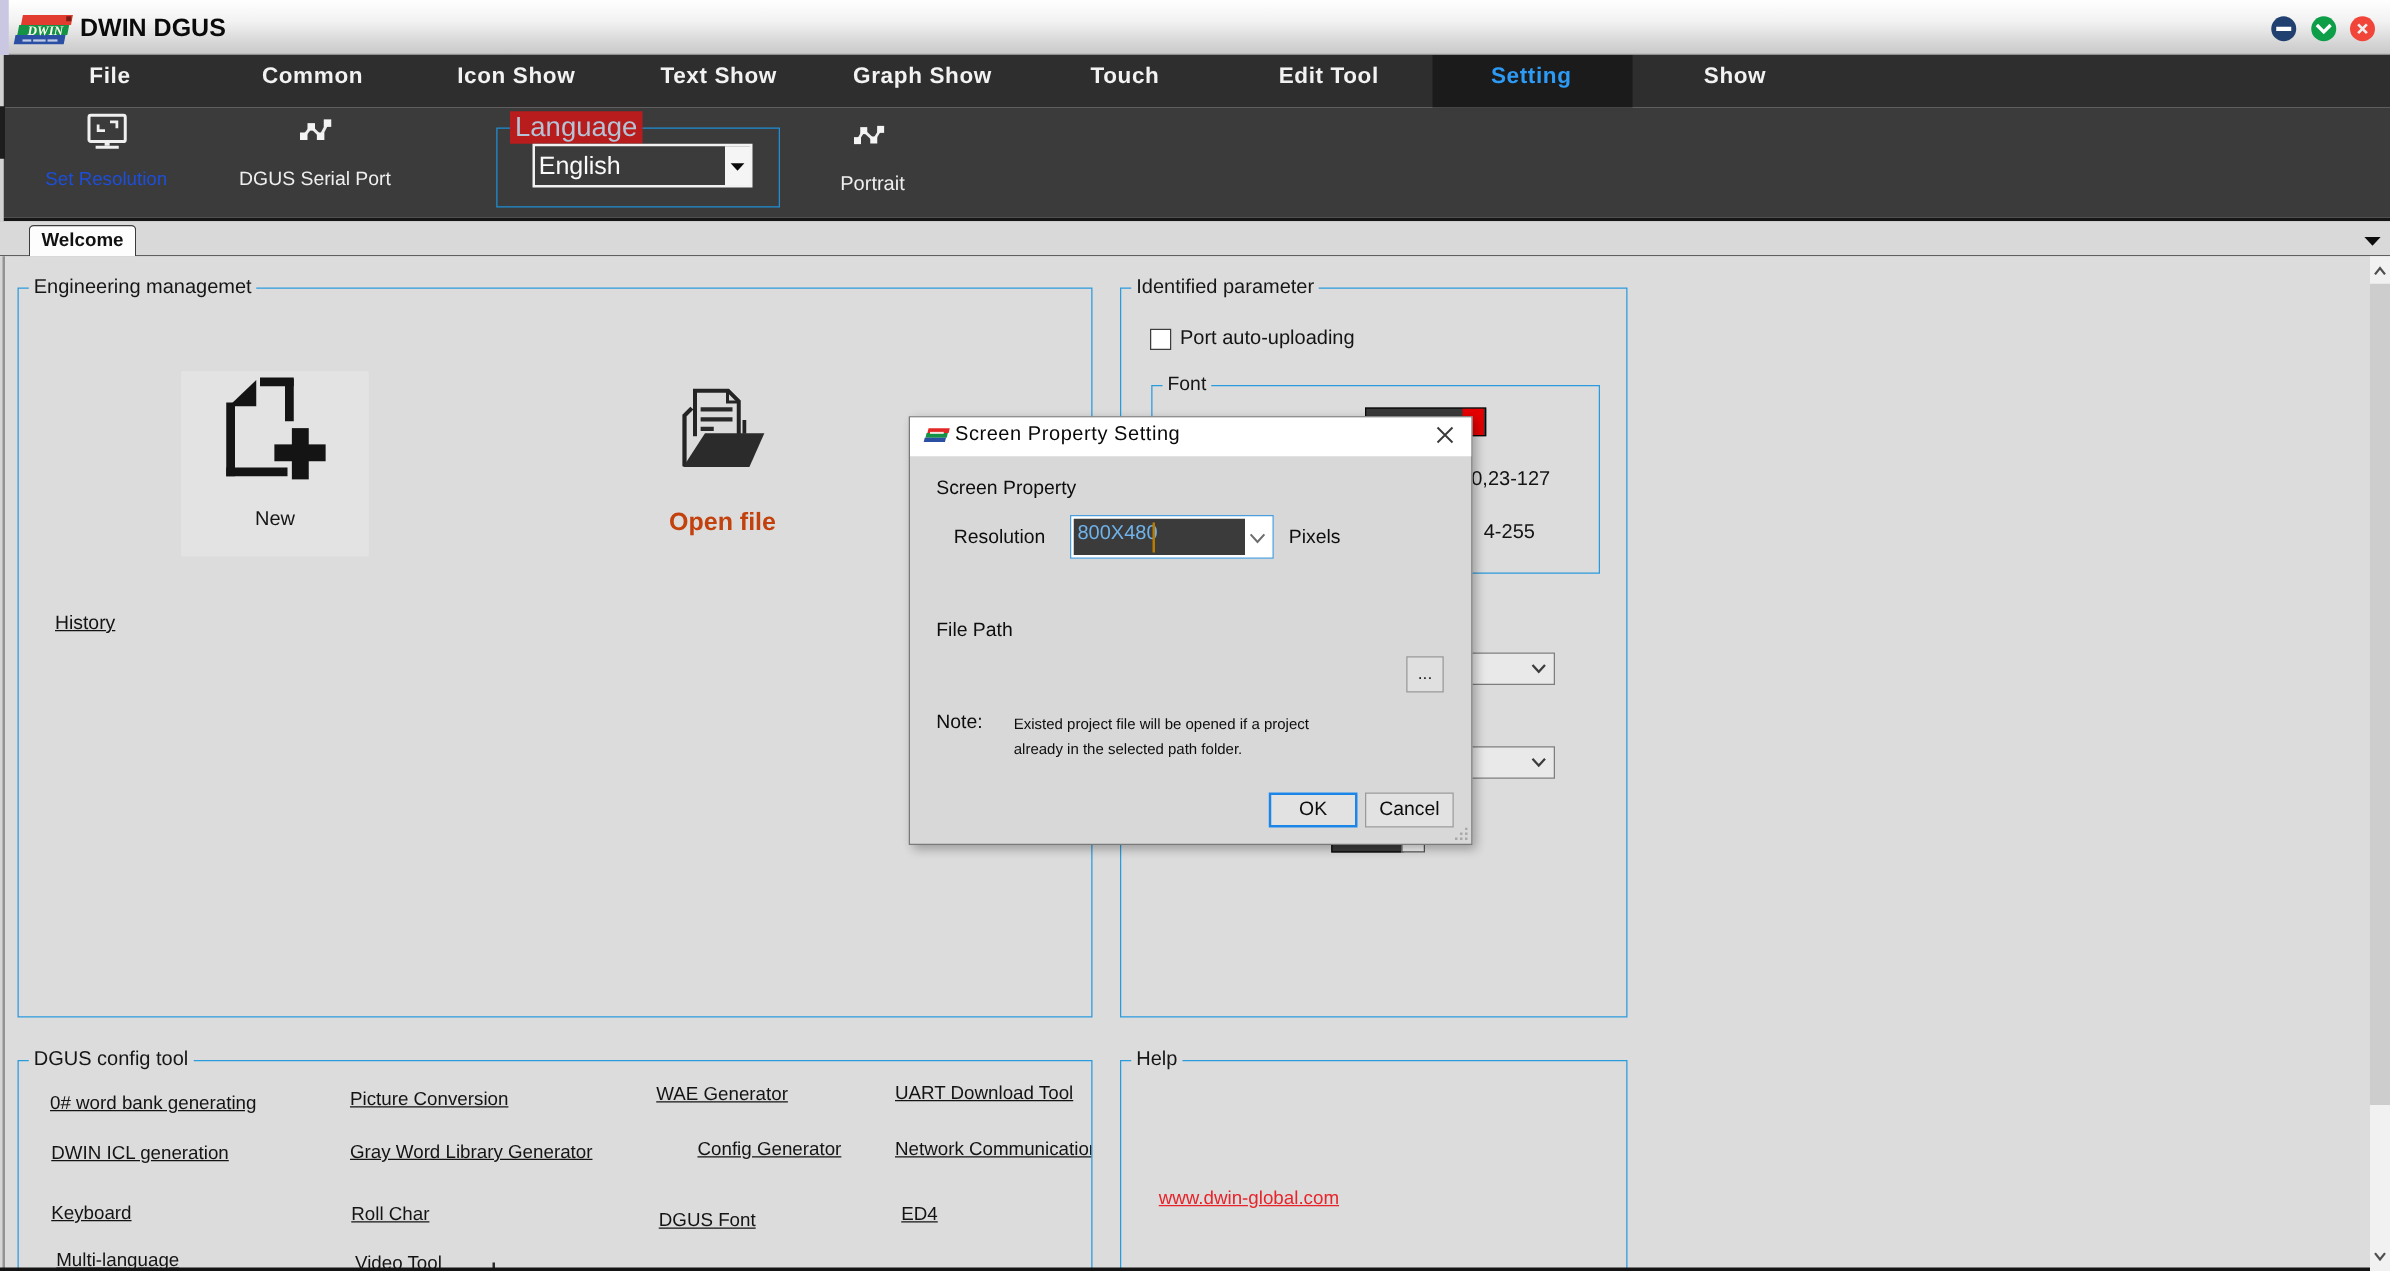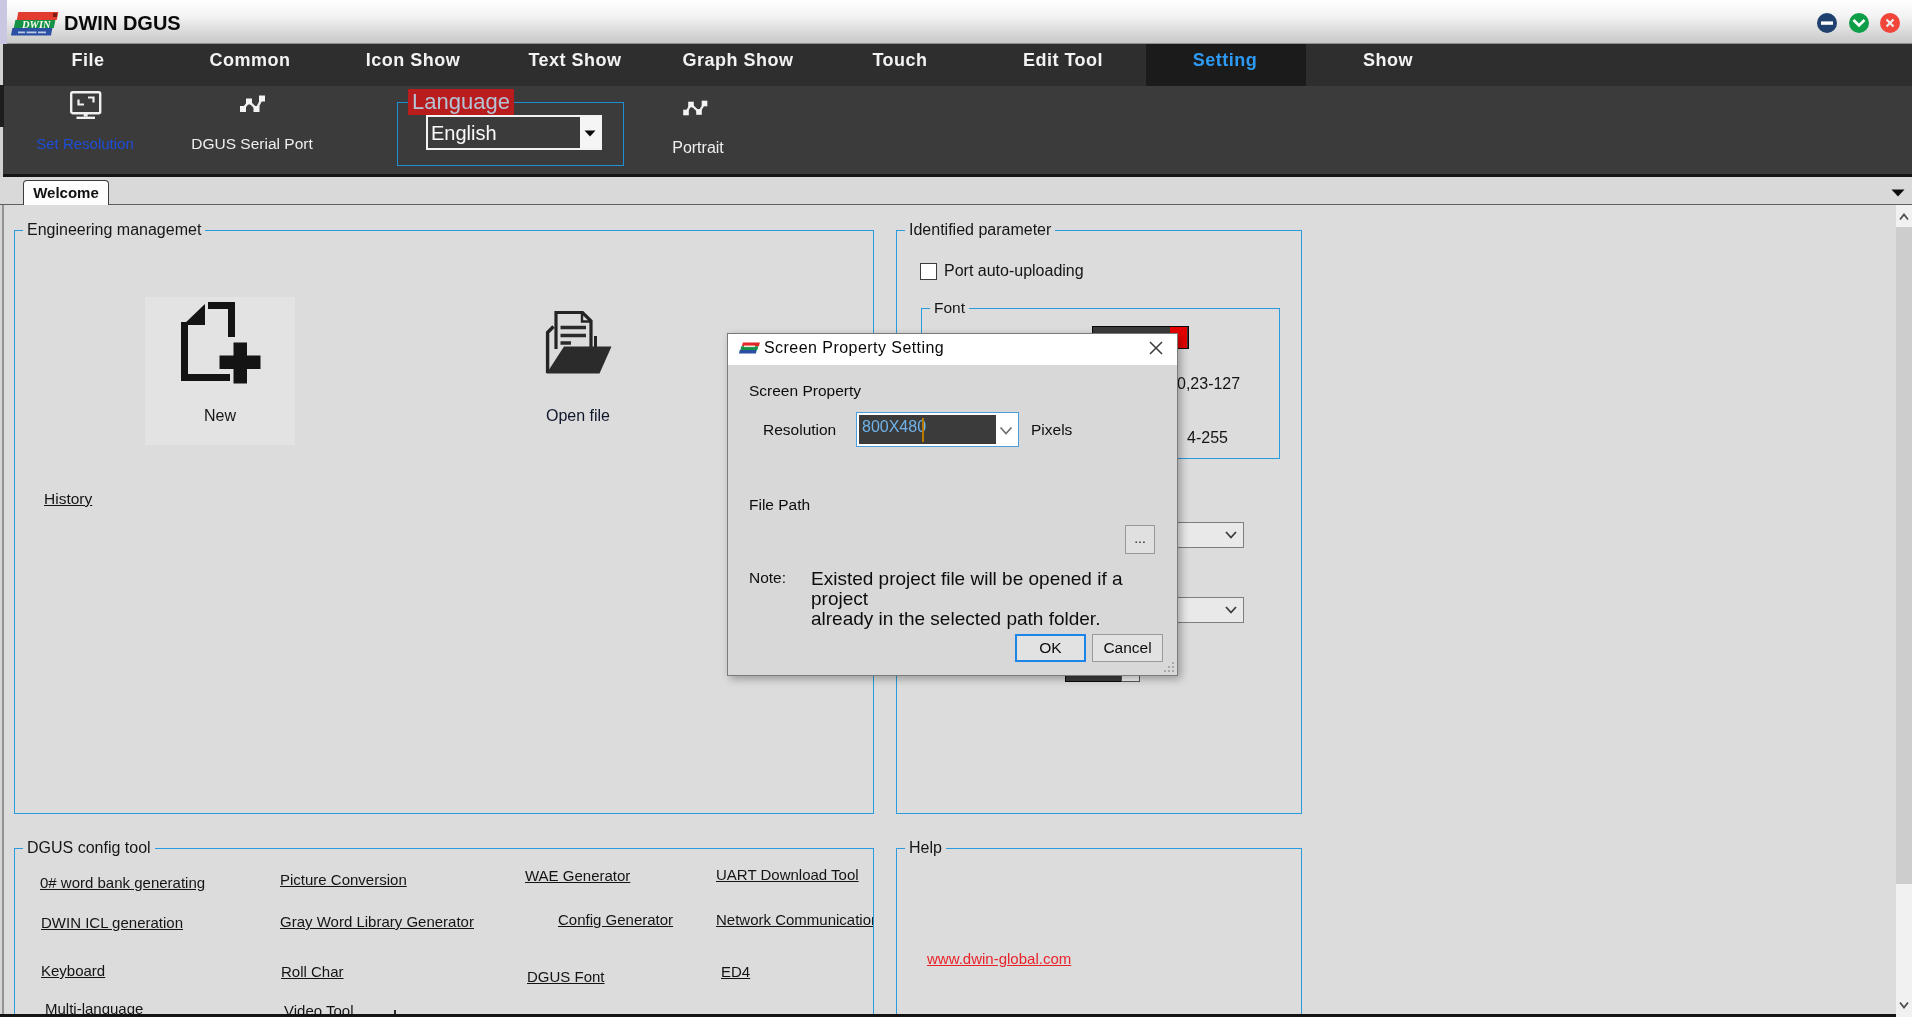--- a/index.html
+++ b/index.html
@@ -120,35 +120,35 @@
 </svg>
 <div class="abs" style="left:220px;top:407px;transform:translateX(-50%);font-size:16px;color:#161616;">New</div>
 <svg class="abs" style="left:540px;top:306px" width="76" height="72" viewBox="0 0 76 72">
   <path d="M16 43 V6.5 H42.5 L51 15 V43" fill="none" stroke="#242424" stroke-width="3.2"></path>
   <path d="M42 6 V15.5 H52" fill="none" stroke="#242424" stroke-width="2.4"></path>
   <path d="M20.5 21.5 H46 M20.5 29.5 H46 M20.5 37 H31" stroke="#2a2a2a" stroke-width="3.4"></path>
   <path d="M13.5 20.5 L7.6 26.5 V67" fill="none" stroke="#242424" stroke-width="3.4"></path>
   <path d="M55.5 30 V41" stroke="#242424" stroke-width="3"></path>
   <polygon points="24,40.5 71.5,40.5 59.5,67.5 6.5,67.5" fill="#2b2b2b"></polygon>
 </svg>
-<div class="abs" style="left:578px;top:407px;transform:translateX(-50%);font-size:16px;color:#0f172a;">Open file</div>
+<div class="abs" style="left:578px;top:407px;transform:translateX(-50%);font-size:20px;color:#c2410c;font-weight:bold;">Open file</div>
 <a class="lnk abs" style="left:44px;top:490px;font-size:15.5px;">History</a>
 
 <div class="gb" style="left:896px;top:230px;width:406px;height:584px;">
   <span class="lbl">Identified parameter</span>
 </div>
 <div class="abs" style="left:920px;top:263px;width:17px;height:17px;background:#fff;border:1.5px solid #3c3c3c;"></div>
 <div class="abs" style="left:944px;top:262px;font-size:16px;color:#141414;">Port auto-uploading</div>
 <div class="gb" style="left:921px;top:308px;width:359px;height:151px;">
   <span class="lbl" style="font-size:15.5px;">Font</span>
 </div>
 <div class="abs" style="left:1092px;top:326px;width:97px;height:23px;background:#3a3a3a;border:1px solid #090909;"></div>
 <div class="abs" style="left:1170px;top:327px;width:17px;height:21px;background:#e60000;"></div>
 <div class="abs" style="left:1177px;top:375px;font-size:16px;color:#141414;">0,23-127</div>
-<div class="abs" style="left:1187px;top:417px;font-size:16px;color:#141414;margin-top:12px;">4-255</div>
+<div class="abs" style="left:1187px;top:417px;font-size:16px;color:#141414;">4-255</div>
 <div class="abs" style="left:1085px;top:522px;width:159px;height:26px;background:#e9e9e9;border:1px solid #7e7e7e;"></div>
 <svg class="abs" style="left:1224px;top:529px" width="14" height="12" viewBox="0 0 14 12">
     <path d="M2 3 L7 8.5 L12 3" fill="none" stroke="#3c3c3c" stroke-width="1.8"></path>
   </svg>
 <div class="abs" style="left:1085px;top:597px;width:159px;height:26px;background:#e9e9e9;border:1px solid #7e7e7e;"></div>
 <svg class="abs" style="left:1224px;top:604px" width="14" height="12" viewBox="0 0 14 12">
     <path d="M2 3 L7 8.5 L12 3" fill="none" stroke="#3c3c3c" stroke-width="1.8"></path>
   </svg>
 <div class="abs" style="left:1065px;top:658px;width:58px;height:24px;background:#3a3a3a;border:1px solid #090909;"></div>
 <div class="abs" style="left:1121px;top:660px;width:19px;height:22px;background:#f2f2f2;border:1px solid #555;"></div>
@@ -211,21 +211,21 @@
   <div class="abs" style="left:131px;top:81px;width:137px;height:29px;background:#3b3b3b;"></div>
   <div class="abs" style="left:134px;top:84px;font-size:16px;color:#6fb3ea;">800X480</div>
   <div class="abs" style="left:194px;top:84px;width:2px;height:24px;background:#b97a00;"></div>
   <svg class="abs" style="left:270px;top:91px" width="16" height="12" viewBox="0 0 16 12">
       <path d="M2.5 2.5 L8 8.5 L13.5 2.5" fill="none" stroke="#6e6e6e" stroke-width="1.7"></path>
     </svg>
   <div class="abs" style="left:303px;top:87px;font-size:15.5px;color:#0d0d0d;">Pixels</div>
   <div class="abs" style="left:21px;top:162px;font-size:15.5px;color:#0d0d0d;">File Path</div>
   <div class="abs" style="left:397px;top:191px;width:30px;height:29px;background:#e0e0e0;border:1px solid #989898;text-align:center;font-size:14px;color:#222;line-height:24px;">...</div>
   <div class="abs" style="left:21px;top:235px;font-size:15.5px;color:#0d0d0d;">Note:</div>
-  <div class="abs" style="left:83px;top:235px;font-size:19px;color:#0d0d0d;line-height:20px;">Existed project file will be opened if a project<br>already in the selected path folder.</div>
+  <div class="abs" style="left:83px;top:235px;font-size:12px;color:#0d0d0d;line-height:20px;">Existed project file will be opened if a project<br>already in the selected path folder.</div>
   <div class="abs" style="left:287px;top:300px;width:71px;height:28px;background:#e2e2e2;border:2px solid #1c86e8;text-align:center;font-size:15.5px;color:#0d0d0d;line-height:24px;">OK</div>
   <div class="abs" style="left:364px;top:300px;width:71px;height:28px;background:#e2e2e2;border:1px solid #9a9a9a;text-align:center;font-size:15.5px;color:#0d0d0d;line-height:26px;">Cancel</div>
   <svg class="abs" style="left:436px;top:328px" width="12" height="12" viewBox="0 0 12 12">
     <g fill="#a8a8a8">
         <rect x="8" y="0" width="2" height="2"></rect>
         <rect x="4" y="4" width="2" height="2"></rect>
         <rect x="8" y="4" width="2" height="2"></rect>
         <rect x="0" y="8" width="2" height="2"></rect>
         <rect x="4" y="8" width="2" height="2"></rect>
         <rect x="8" y="8" width="2" height="2"></rect>

